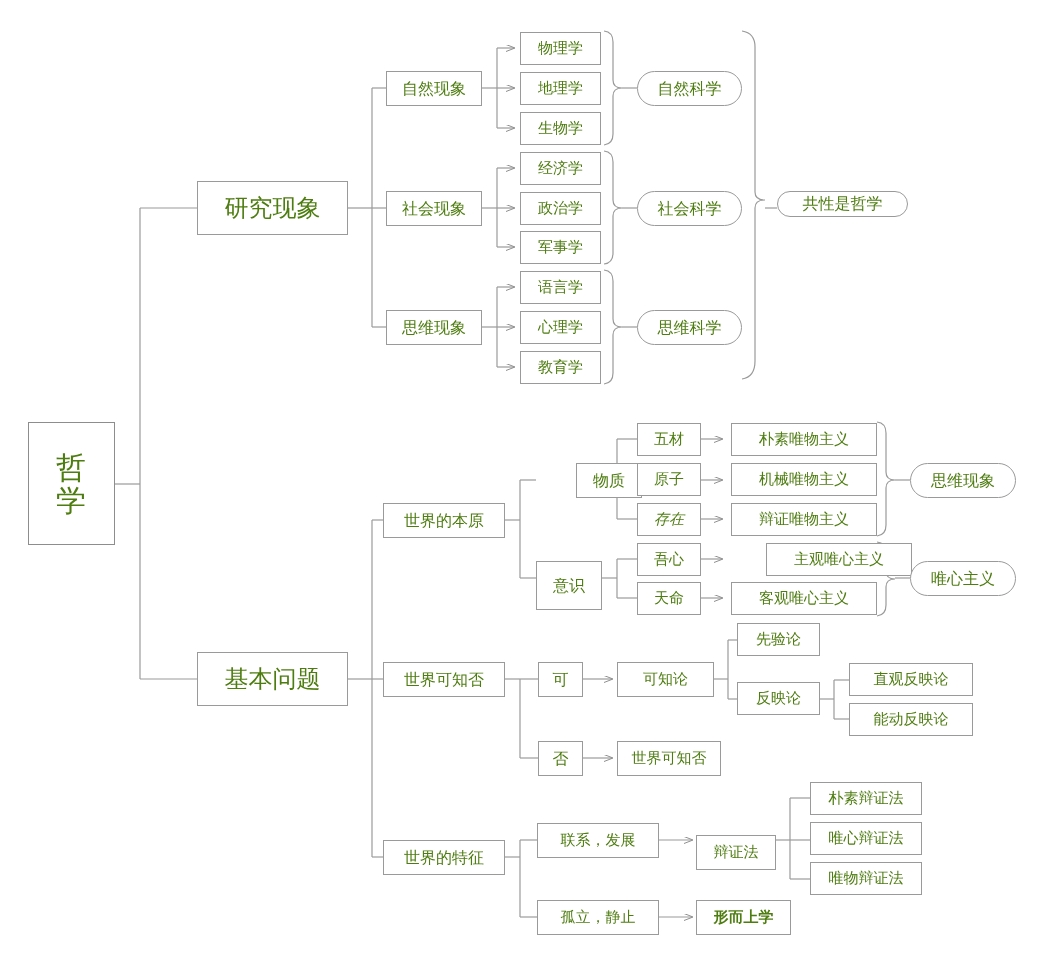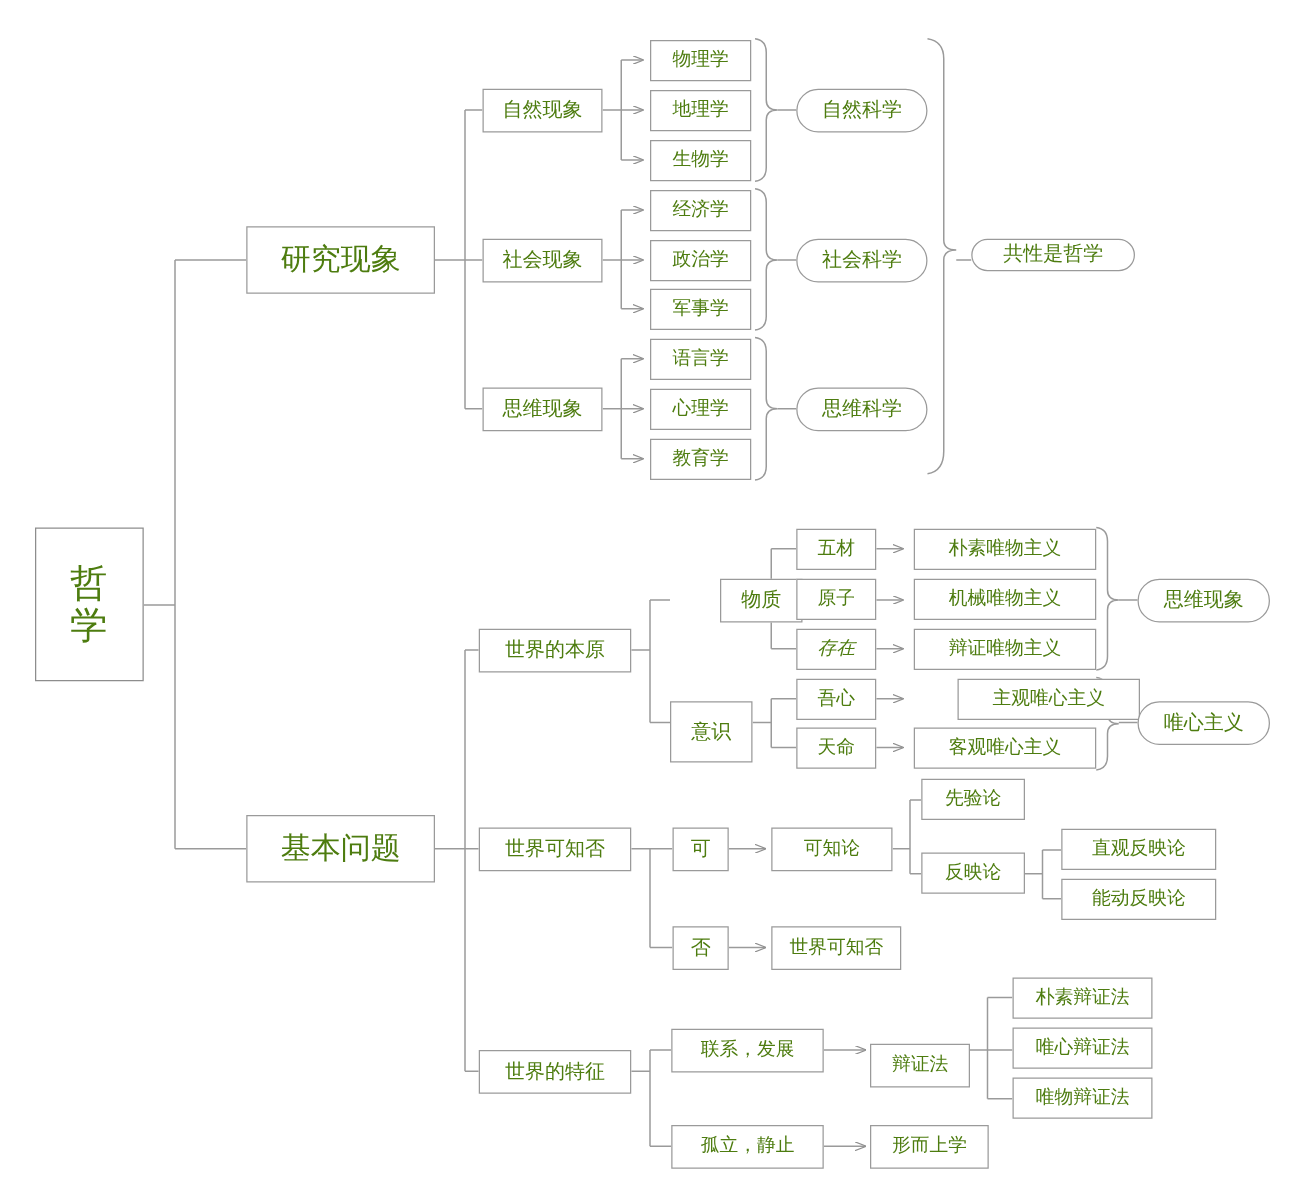--- a/index.html
+++ b/index.html
@@ -197,18 +197,18 @@
   <div class="node rect leaf" style="left:617px;top:662px;width:97px;height:35px;">可知论</div>
   <div class="node rect leaf" style="left:617px;top:741px;width:104px;height:35px;">世界可知否</div>
   <div class="node rect leaf" style="left:737px;top:623px;width:83px;height:33px;">先验论</div>
   <div class="node rect leaf" style="left:737px;top:682px;width:83px;height:33px;">反映论</div>
   <div class="node rect leaf" style="left:849px;top:663px;width:124px;height:33px;">直观反映论</div>
   <div class="node rect leaf" style="left:849px;top:703px;width:124px;height:33px;">能动反映论</div>
 
   <div class="node rect leaf" style="left:537px;top:823px;width:122px;height:35px;">联系，发展</div>
   <div class="node rect leaf" style="left:537px;top:900px;width:122px;height:35px;">孤立，静止</div>
   <div class="node rect leaf" style="left:696px;top:823px;width:80px;height:35px;margin-top:12px;">辩证法</div>
-  <div class="node rect leaf" style="left:696px;top:900px;width:95px;height:35px;">形而上学</div>
+  <div class="node rect leaf" style="left:696px;top:900px;width:95px;height:35px;font-weight:bold;">形而上学</div>
   <div class="node rect leaf" style="left:810px;top:782px;width:112px;height:33px;">朴素辩证法</div>
   <div class="node rect leaf" style="left:810px;top:822px;width:112px;height:33px;">唯心辩证法</div>
   <div class="node rect leaf" style="left:810px;top:862px;width:112px;height:33px;">唯物辩证法</div>
 
 </div>
 
 </body></html>

